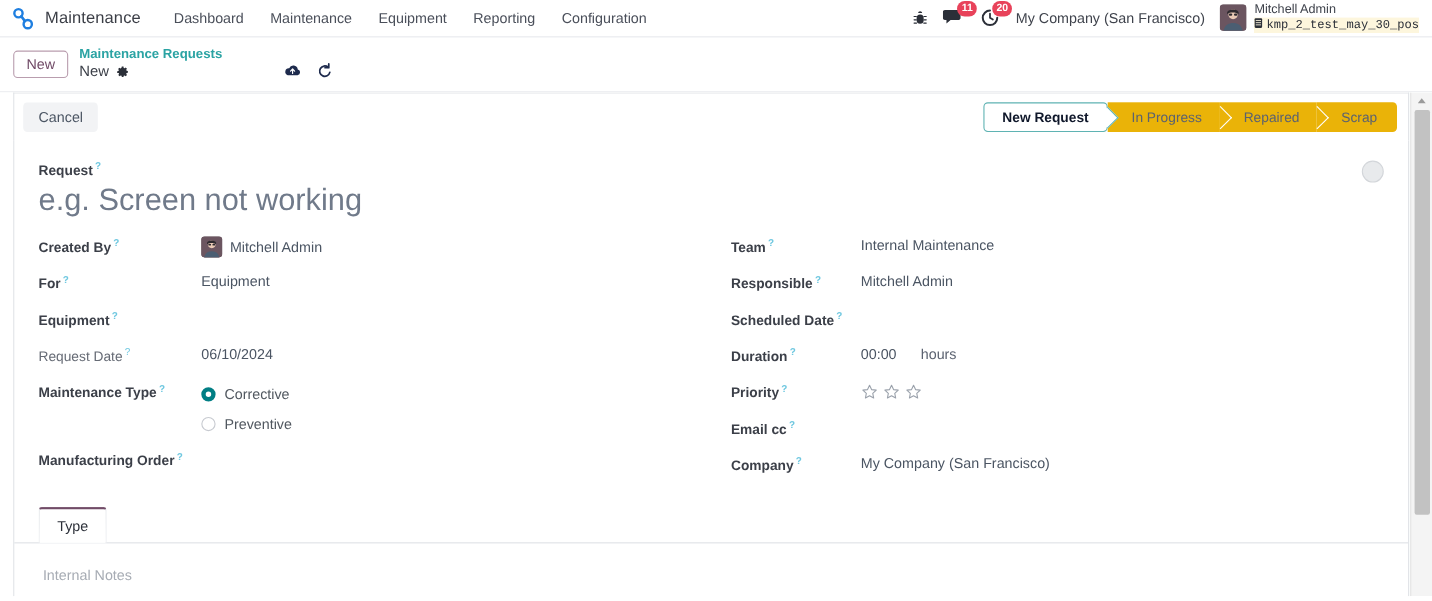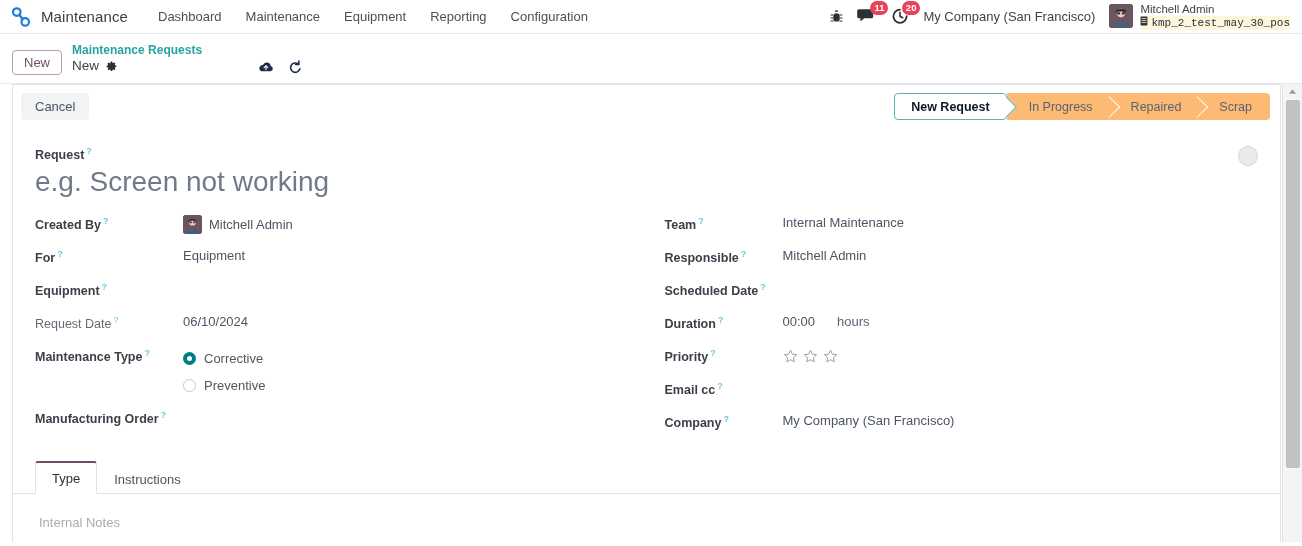--- a/index.html
+++ b/index.html
@@ -86,21 +86,21 @@
     background: #fdf6dd;
     display: flex; align-items: center; gap: 3px;
   }
 
   
   .control-panel {
     background: #ffffff;
     border-bottom: 1px solid #e7e9ed;
     padding: 7px 10px 8px 12px;
     display: flex;
-    align-items: flex-end;
+    align-items: center;
     min-height: 50px;
   }
   .btn-new {
     border: 1px solid #b99dae;
     color: #714b67;
     background: #fff;
     border-radius: 4px;
     font-size: 13px;
     padding: 4px 11px;
     cursor: pointer;
@@ -159,21 +159,21 @@
     cursor: pointer;
   }
   .statusbar {
     margin-left: auto;
     display: flex;
     align-items: stretch;
     height: 27px;
   }
   .stat-item {
     position: relative;
-    background: #fdba74;
+    background: #eab308;
     color: #5b6270;
     font-size: 12.5px;
     display: flex; align-items: center;
     padding: 0 16px 0 22px;
     cursor: pointer;
     white-space: nowrap;
   }
   .stat-item:first-child { padding-left: 14px; }
   .stat-item:last-child {
     border-top-right-radius: 4px;
@@ -606,21 +606,20 @@
           </div>
           <div class="fval">My Company (San Francisco)</div>
         </div>
 
       </div>
     </div>
 
     <div class="notebook">
       <div class="tabs">
         <div class="tab active">Type</div>
-        <div class="tab">Instructions</div>
       </div>
       <div class="notes-placeholder">Internal Notes</div>
     </div>
   </div>
 
   <div class="scrollbar">
     <div class="sb-up">
       <svg width="9" height="7" viewBox="0 0 10 7">
           <path d="M5 1 9 6H1z" fill="#9b9b9b"></path>
         </svg>

